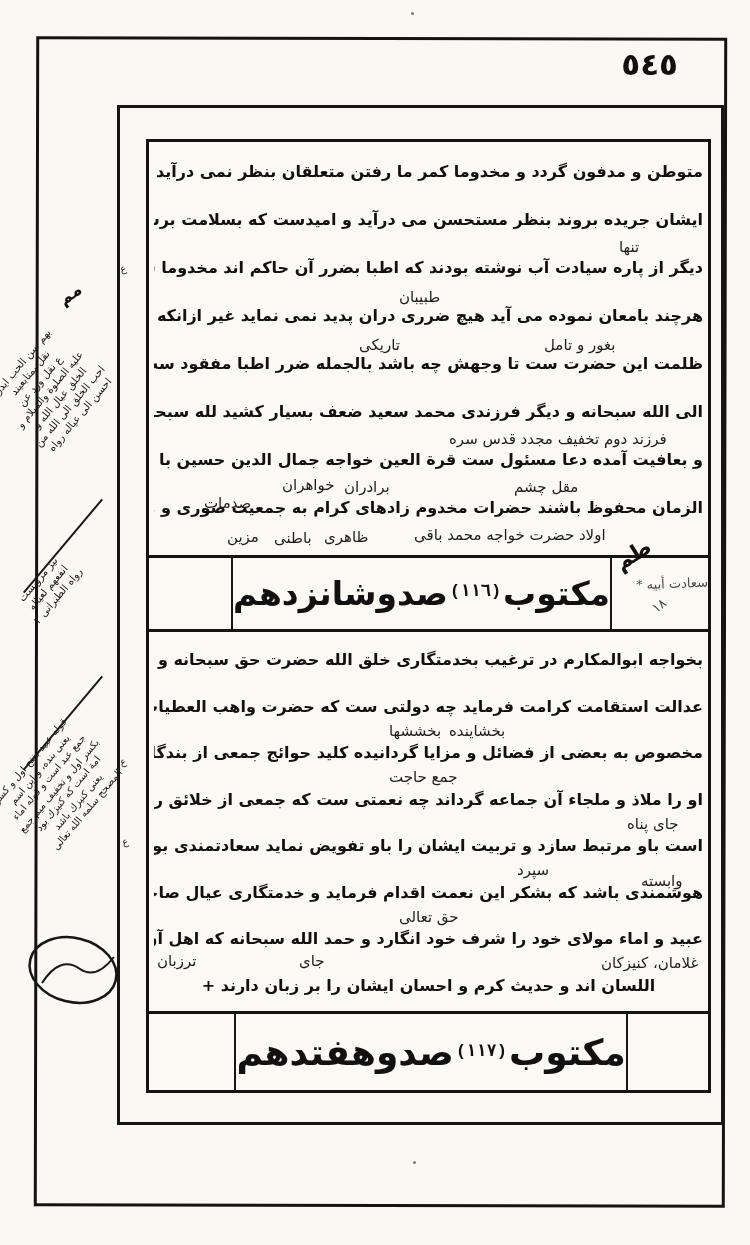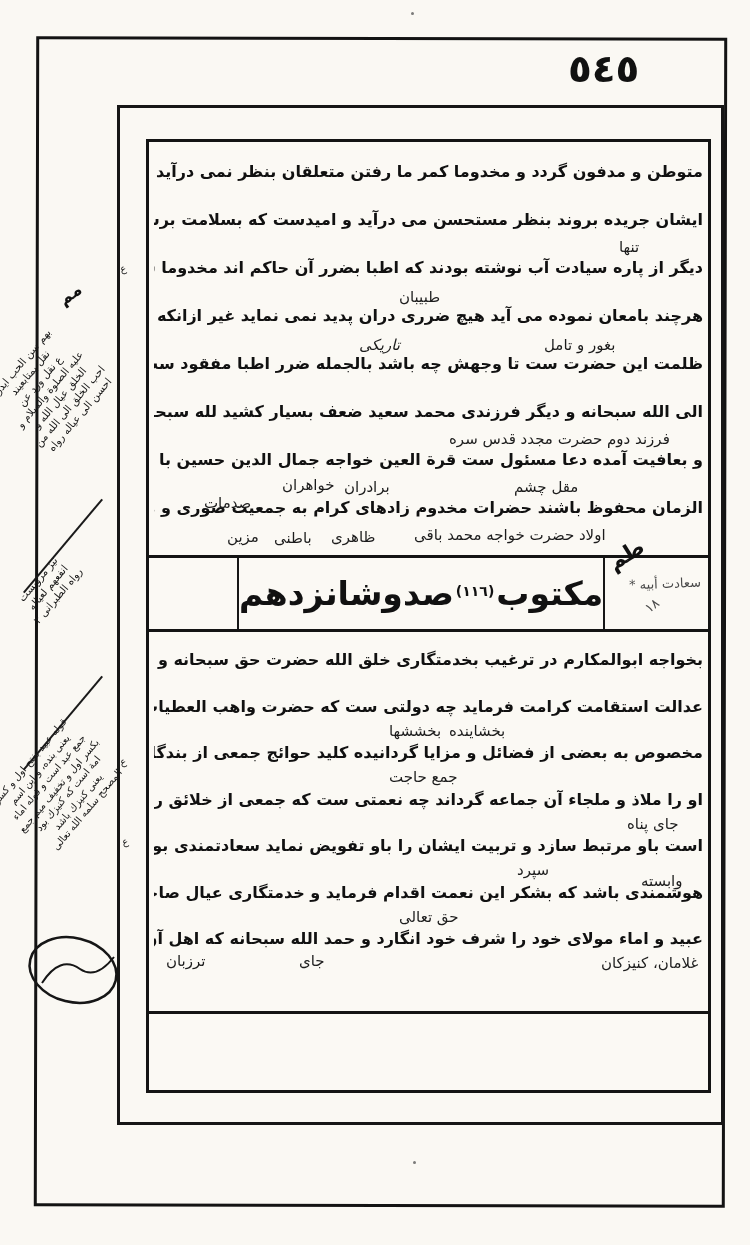--- a/index.html
+++ b/index.html
@@ -7,40 +7,40 @@
     width:750px;height:1245px;position:relative;overflow:hidden;
     background:#faf8f3;color:#111;
     font-family:"DejaVu Sans",sans-serif;
   }
   .abs{position:absolute;}
   
   .outer-frame{left:35px;top:37px;width:685px;height:1164px;border:3px solid #131313;transform:rotate(.12deg);}
   .middle-frame{left:117px;top:105px;width:601px;height:1014px;border:3px solid #161616;}
   .text-frame{left:146px;top:139px;width:565px;height:954px;border:3px solid #141414;box-sizing:border-box;background:#fbf9f4;}
   
-  .pagenum{left:568px;top:46px;width:110px;text-align:left;font-size:39px;font-weight:bold;letter-spacing:2px;}
+  .pagenum{left:568px;top:46px;width:110px;text-align:right;font-size:31px;font-weight:bold;letter-spacing:2px;}
   
   .para{left:5px;right:5px;direction:rtl;}
   .paraA{top:6px;}
   .paraB{top:495px;}
   .tline{font-size:16px;font-weight:bold;line-height:48px;height:48px;white-space:nowrap;
          text-align:justify;text-align-last:justify;overflow:hidden;}
   .paraB .tline{line-height:46.5px;height:46.5px;}
   .tcenter{text-align:center;text-align-last:center;}
   
   .gl{font-size:15px;line-height:10px;white-space:nowrap;direction:rtl;color:#1c1c1c;}
   
   .band{left:0;right:0;display:flex;box-sizing:border-box;border-top:3px solid #141414;}
   .bandA{top:413px;height:77px;border-bottom:3px solid #141414;}
   .bandB{top:869px;height:79px;}
   .cell{box-sizing:border-box;position:relative;}
   .cell.mid{border-left:2px solid #161616;border-right:2px solid #161616;flex:1;
             display:flex;align-items:center;justify-content:center;direction:rtl;}
   .heading{font-size:33px;font-weight:bold;white-space:nowrap;letter-spacing:-1px;}
-  .hnum{font-size:14px;font-weight:bold;vertical-align:9px;letter-spacing:0;margin:0 2px;}
+  .hnum{font-size:17px;font-weight:bold;vertical-align:9px;letter-spacing:0;margin:0 2px;font-family:Liberation Mono, monospace;}
   
   .sa-text{top:18px;left:24px;font-size:13px;color:#4a4a4a;white-space:nowrap;transform:rotate(-2deg);}
   .sa-num{top:40px;left:40px;font-size:13px;color:#4a4a4a;transform:rotate(-38deg);}
   .sa-flourish{top:-16px;left:2px;font-size:22px;font-weight:bold;transform:rotate(-32deg);}
   
   .mn{direction:rtl;text-align:center;transform:rotate(-50deg);font-size:10.5px;line-height:13px;color:#171717;}
   .mn3{font-size:10px;line-height:12.5px;}
   .msep{width:122px;border-top:2px solid #1a1a1a;transform:rotate(-50deg);}
   .mflourish{font-size:17px;font-weight:bold;transform:rotate(-35deg);}
   .em{font-size:10px;color:#222;transform:rotate(-14deg);}
@@ -107,28 +107,28 @@
     <div class="tline">هرچند بامعان نموده می آید هیچ ضرری دران پدید نمی نماید غیر ازانكه یك ظلمتی آنجا محسوس میگردد كه غیر</div>
     <div class="tline">ظلمت این حضرت ست تا وجهش چه باشد بالجمله ضرر اطبا مفقود ست و ظلمتی كه هست ازراه دیگرست و كلام</div>
     <div class="tline">الی الله سبحانه و دیگر فرزندی محمد سعید ضعف بسیار كشید لله سبحانه الحمد والمنة كه رو بصحت وارد</div>
     <div class="tline">و بعافیت آمده دعا مسئول ست قرة العین خواجه جمال الدین حسین با اخوان و اخوات از نكبات آخر</div>
     <div class="tline">الزمان محفوظ باشند حضرات مخدوم زادهای كرام به جمعیت صوری و معنوی متحلی باشند +</div>
   </div>
 
   <span class="abs gl" style="left:470px;top:100px;">تنها</span>
   <span class="abs gl" style="left:250px;top:150px;">طبیبان</span>
   <span class="abs gl" style="left:395px;top:198px;">بغور و تامل</span>
-  <span class="abs gl" style="left:210px;top:198px;font-style:italic;">تاریكی</span>
-  <span class="abs gl" style="left:300px;top:292px;">فرزند دوم حضرت مجدد قدس سره</span>
+  <span class="abs gl" style="left:210px;top:198px;">تاریكی</span>
+  <span class="abs gl" style="left:300px;top:292px;">فرزند دوم تخفیف مجدد قدس سره</span>
   <span class="abs gl" style="left:365px;top:340px;">مقل چشم</span>
   <span class="abs gl" style="left:195px;top:340px;">برادران</span>
   <span class="abs gl" style="left:133px;top:338px;">خواهران</span>
   <span class="abs gl" style="left:55px;top:340px;margin-top:16px;">صدمات</span>
   <span class="abs gl" style="left:265px;top:388px;">اولاد حضرت خواجه محمد باقی</span>
-  <span class="abs gl" style="left:182px;top:390px;">ظاهری</span>
+  <span class="abs gl" style="left:175px;top:390px;">ظاهری</span>
   <span class="abs gl" style="left:125px;top:391px;">باطنی</span>
   <span class="abs gl" style="left:78px;top:390px;">مزین</span>
 
   <div class="abs band bandA">
     <div class="cell" style="width:159px;">
       <span class="abs sa-flourish">طم</span>
       <span class="abs sa-text">سعادت أبیه *</span>
       <span class="abs sa-num">١٨</span>
     </div>
     <div class="cell mid">
@@ -138,31 +138,35 @@
   </div>
 
   <div class="abs para paraB">
     <div class="tline">بخواجه ابوالمكارم در ترغیب بخدمتگاری خلق الله حضرت حق سبحانه و تعالی بر جاده اعتدال و مركز</div>
     <div class="tline">عدالت استقامت كرامت فرماید چه دولتی ست كه حضرت واهب العطیات جل سلطانه بنده را</div>
     <div class="tline">مخصوص به بعضی از فضائل و مزایا گردانیده كلید حوائج جمعی از بندگان خود را بید تصرف او حواله فرماید</div>
     <div class="tline">او را ملاذ و ملجاء آن جماعه گرداند چه نعمتی ست كه جمعی از خلائق را كه از كمال كرم ایشان را عیال خود فرموده</div>
     <div class="tline">است باو مرتبط سازد و تربیت ایشان را باو تفویض نماید سعادتمندی بود كه بحمد این دولت قیام نماید و</div>
     <div class="tline">هوشمندی باشد كه بشكر این نعمت اقدام فرماید و خدمتگاری عیال صاحب خود را سعادت خود داند و تربیت</div>
     <div class="tline">عبید و اماء مولای خود را شرف خود انگارد و حمد الله سبحانه كه اهل آن بقعه بذكر خیر ایشان رطب</div>
+    <div class="tline tcenter">اللسان اند و حدیث كرم و احسان ایشان را بر زبان دارند +</div>
   </div>
 
   <span class="abs gl" style="left:300px;top:584px;">بخشاینده</span>
   <span class="abs gl" style="left:240px;top:584px;">بخششها</span>
   <span class="abs gl" style="left:240px;top:630px;">جمع حاجت</span>
   <span class="abs gl" style="left:478px;top:677px;">جای پناه</span>
   <span class="abs gl" style="left:492px;top:723px;margin-top:11px;">وابسته</span>
   <span class="abs gl" style="left:368px;top:723px;">سپرد</span>
   <span class="abs gl" style="left:250px;top:770px;">حق تعالی</span>
   <span class="abs gl" style="left:452px;top:816px;">غلامان، كنیزكان</span>
   <span class="abs gl" style="left:150px;top:814px;">جای</span>
-  <span class="abs gl" style="left:17px;top:814px;">ترزبان</span>
+  <span class="abs gl" style="left:8px;top:814px;">ترزبان</span>
 
   <div class="abs band bandB">
     <div class="cell" style="width:111px;"></div>
+    <div class="cell mid">
+      <div class="heading" style="font-size:36px;"><span>مكتوب</span><span class="hnum">(١١٧)</span><span>صدوهفتدهم</span></div>
+    </div>
     <div class="cell" style="width:118px;"></div>
   </div>
 
 </div>
 
 </body></html>

